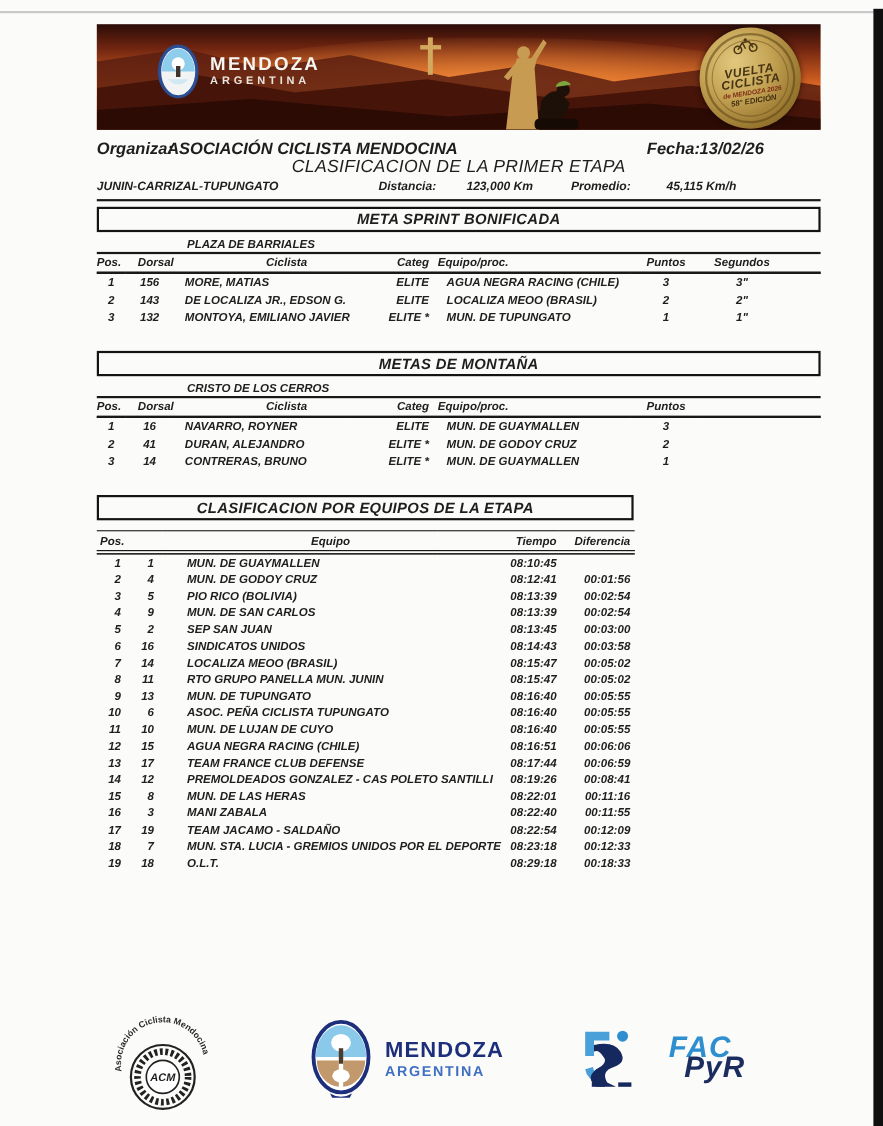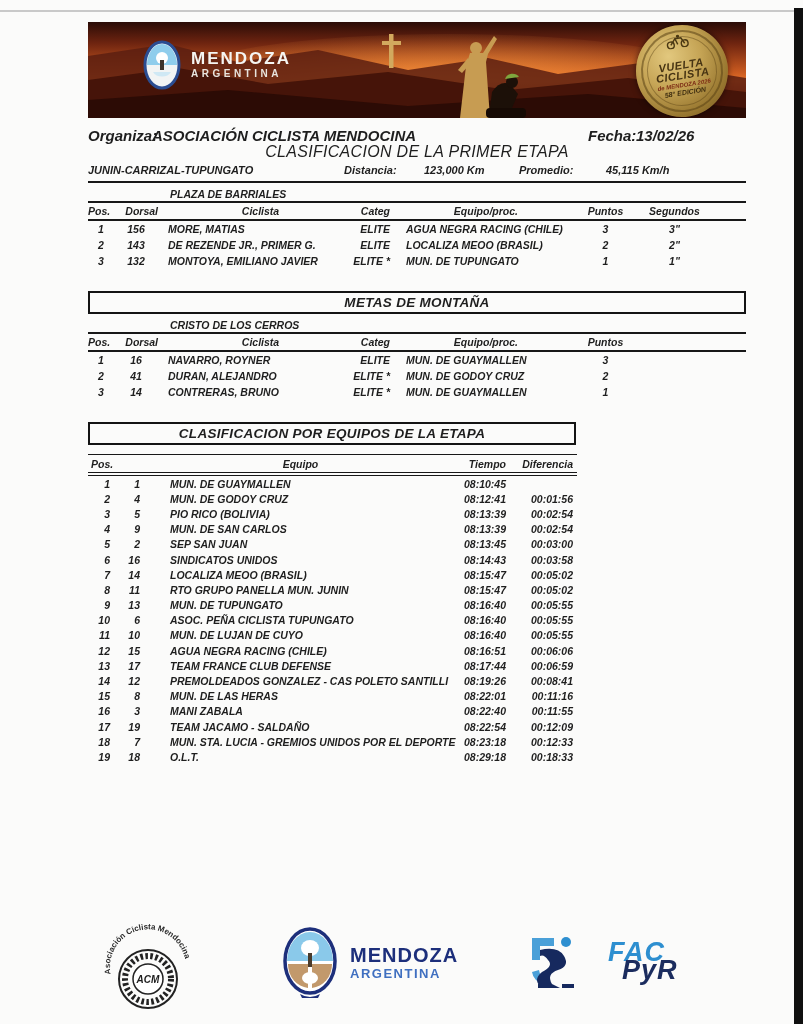--- a/index.html
+++ b/index.html
@@ -60,21 +60,21 @@
   tbody td { height:16px; vertical-align:middle; }
 
   
   .tbl-race col.c-pos{width:26px}.tbl-race col.c-dorsal{width:44px}.tbl-race col.c-ciclista{width:160px}
   .tbl-race col.c-categ{width:80px}.tbl-race col.c-equipo{width:175px}.tbl-race col.c-puntos{width:65px}
   .tbl-race col.c-segundos{width:108px}
   .tbl-race th.pos{text-align:left;}
   .tbl-race th.dorsal{text-align:right;margin-left:10px;}
   .tbl-race th.ciclista{text-align:center; padding-left:45px;}
   .tbl-race th.categ{text-align:right; padding-right:8px;}
-  .tbl-race th.equipo{text-align:right; padding-right:55px;}
+  .tbl-race th.equipo{text-align:left; padding-right:55px;}
   .tbl-race th.puntos{text-align:center;}
   .tbl-race th.segundos{text-align:center; padding-right:35px;margin-top:31px;}
   .tbl-race td.pos{text-align:center;}
   .tbl-race td.dorsal{text-align:center;}
   .tbl-race td.ciclista{text-align:left; padding-left:10px;}
   .tbl-race td.categ{text-align:right; padding-right:8px;}
   .tbl-race td.equipo{text-align:left; padding-left:8px;}
   .tbl-race td.puntos{text-align:center;}
   .tbl-race td.segundos{text-align:center; padding-right:35px;}
 
@@ -191,20 +191,21 @@
 
     <div class="row-route">
       <span class="route">JUNIN-CARRIZAL-TUPUNGATO</span>
       <span class="dlab">Distancia:</span>
       <span class="dval">123,000  Km</span>
       <span class="plab">Promedio:</span>
       <span class="pval">45,115   Km/h</span>
     </div>
     <div class="rule"></div>
 
+    <div class="section-box">META SPRINT BONIFICADA</div>
     <div class="location">PLAZA DE BARRIALES</div>
     <table class="tbl-race">
       <colgroup>
         <col class="c-pos">
           <col class="c-dorsal">
           <col class="c-ciclista">
           <col class="c-categ">
         <col class="c-equipo">
           <col class="c-puntos">
           <col class="c-segundos">
@@ -226,21 +227,21 @@
             <td class="dorsal">156</td>
             <td class="ciclista">MORE, MATIAS</td>
             <td class="categ">ELITE</td>
             <td class="equipo">AGUA NEGRA RACING (CHILE)</td>
             <td class="puntos">3</td>
             <td class="segundos">3"</td>
           </tr>
           <tr>
             <td class="pos">2</td>
             <td class="dorsal">143</td>
-            <td class="ciclista">DE REZENDE JR., PRIMER G.</td>
+            <td class="ciclista">DE LOCALIZA JR., EDSON G.</td>
             <td class="categ">ELITE</td>
             <td class="equipo">LOCALIZA MEOO (BRASIL)</td>
             <td class="puntos">2</td>
             <td class="segundos">2"</td>
           </tr>
           <tr>
             <td class="pos">3</td>
             <td class="dorsal">132</td>
             <td class="ciclista">MONTOYA, EMILIANO JAVIER</td>
             <td class="categ">ELITE *</td>

